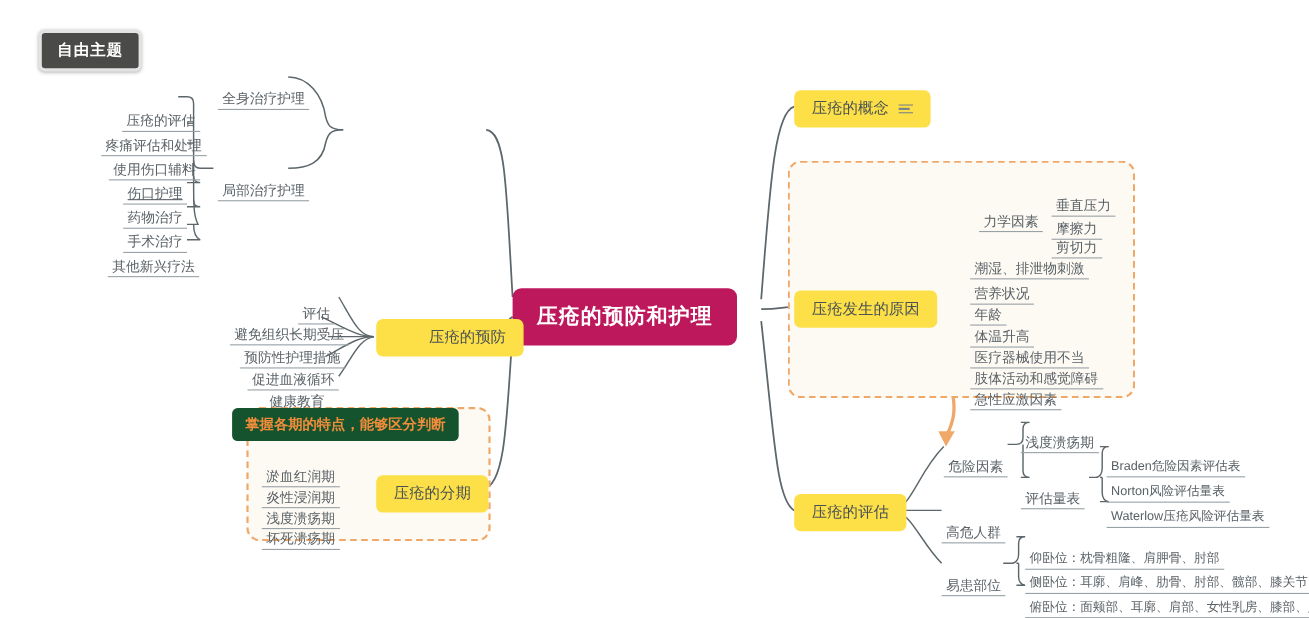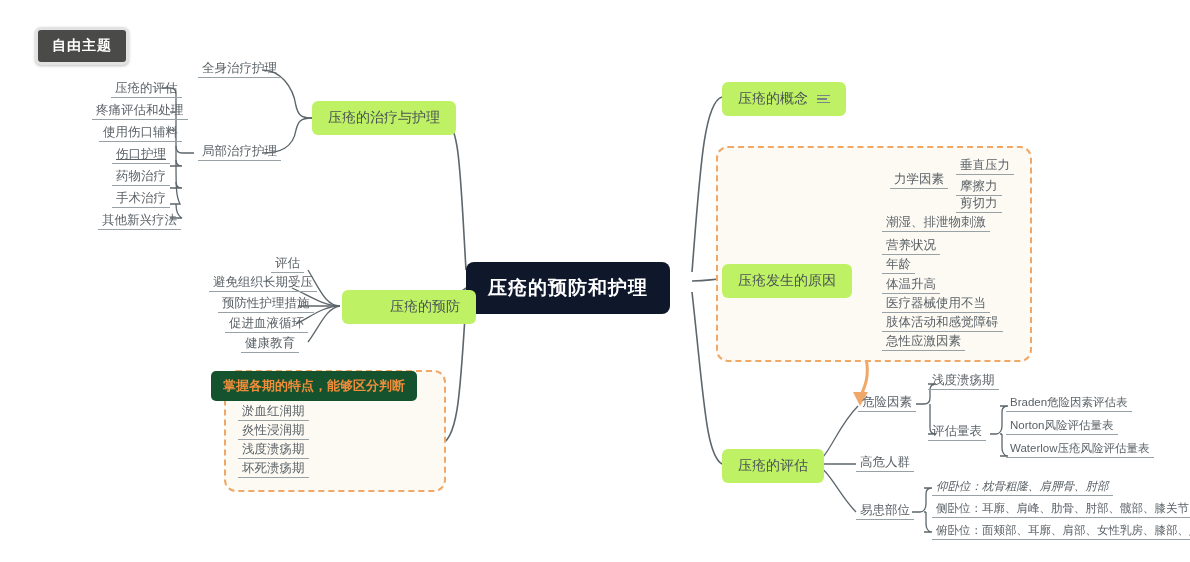--- a/index.html
+++ b/index.html
@@ -24,34 +24,34 @@
     border-radius:6px;
     border:3px solid #e3e3e3;
     box-shadow:0 1px 3px rgba(0,0,0,.25);
     white-space:nowrap;
     letter-spacing:1px;
   }
 
   
   .root-node{
     position:absolute;
-    background:#0f172a;
+    background:#be185d;
     color:#ffffff;
     font-size:19px;
     font-weight:bold;
     padding:13px 22px;
     border-radius:8px;
     white-space:nowrap;
     letter-spacing:1px;
   }
 
   
   .l1-node{
     position:absolute;
-    background:#bef264;
+    background:#fde047;
     color:#4a5255;
     font-size:14px;
     padding:8px 16px;
     border-radius:6px;
     white-space:nowrap;
     display:flex;
     align-items:center;
     gap:9px;
   }
   .note-icon{display:inline-flex;flex-direction:column;gap:2px;}
@@ -62,20 +62,21 @@
 
   
   .leaf{
     position:absolute;
     font-size:12.5px;
     color:#5a6166;
     white-space:nowrap;
     padding:1px 4px 2px 4px;
     border-bottom:1.5px solid #98a1a6;
     line-height:1.15;
+    margin-top:22px;
   }
   .leaf.small{font-size:11.5px;}
 
   
   .frame{
     position:absolute;
     border:2px dashed #f0a868;
     border-radius:12px;
     background:#fdfaf4;
   }
@@ -190,24 +191,24 @@
     <polygon points="850,406 843,392 858,392" fill="#f0a868"></polygon>
   </svg>
 
   <div class="frame" style="left:706px;top:146px;width:312px;height:212px;"></div>
   <div class="frame" style="left:214px;top:370px;width:218px;height:118px;"></div>
 
   <div class="free-topic" style="left:25px;top:27px;">自由主题</div>
 
   <div class="root-node" style="left:456px;top:262px;">压疮的预防和护理</div>
 
-  <div class="l1-node" style="left:302px;top:101px;">压疮的治疗与护理</div>
 
   <div class="l1-node" style="left:332px;top:290px;padding-left:48px;">压疮的预防</div>
 
+  <div class="l1-node" style="left:332px;top:432px;">压疮的分期</div>
 
   <div class="l1-node" style="left:712px;top:82px;">
     <span>压疮的概念</span>
     <span class="note-icon">
         <i></i>
         <i></i>
         <i></i>
       </span>
   </div>
 
@@ -256,17 +257,17 @@
   <div class="leaf" style="left:918px;top:372px;">浅度溃疡期</div>
   <div class="leaf" style="left:918px;top:423px;">评估量表</div>
 
   <div class="leaf small" style="left:996px;top:395px;">Braden危险因素评估表</div>
   <div class="leaf small" style="left:996px;top:418px;">Norton风险评估量表</div>
   <div class="leaf small" style="left:996px;top:441px;text-align:right;">Waterlow压疮风险评估量表</div>
 
   <div class="leaf" style="left:846px;top:454px;">高危人群</div>
   <div class="leaf" style="left:846px;top:502px;">易患部位</div>
 
-  <div class="leaf small" style="left:922px;top:479px;font-style:italic;">仰卧位：枕骨粗隆、肩胛骨、肘部</div>
+  <div class="leaf small" style="left:922px;top:479px;">仰卧位：枕骨粗隆、肩胛骨、肘部</div>
   <div class="leaf small" style="left:922px;top:501px;">侧卧位：耳廓、肩峰、肋骨、肘部、髋部、膝关节内外侧</div>
   <div class="leaf small" style="left:922px;top:523px;">俯卧位：面颊部、耳廓、肩部、女性乳房、膝部、足尖</div>
 
 </div>
 
 </body></html>

